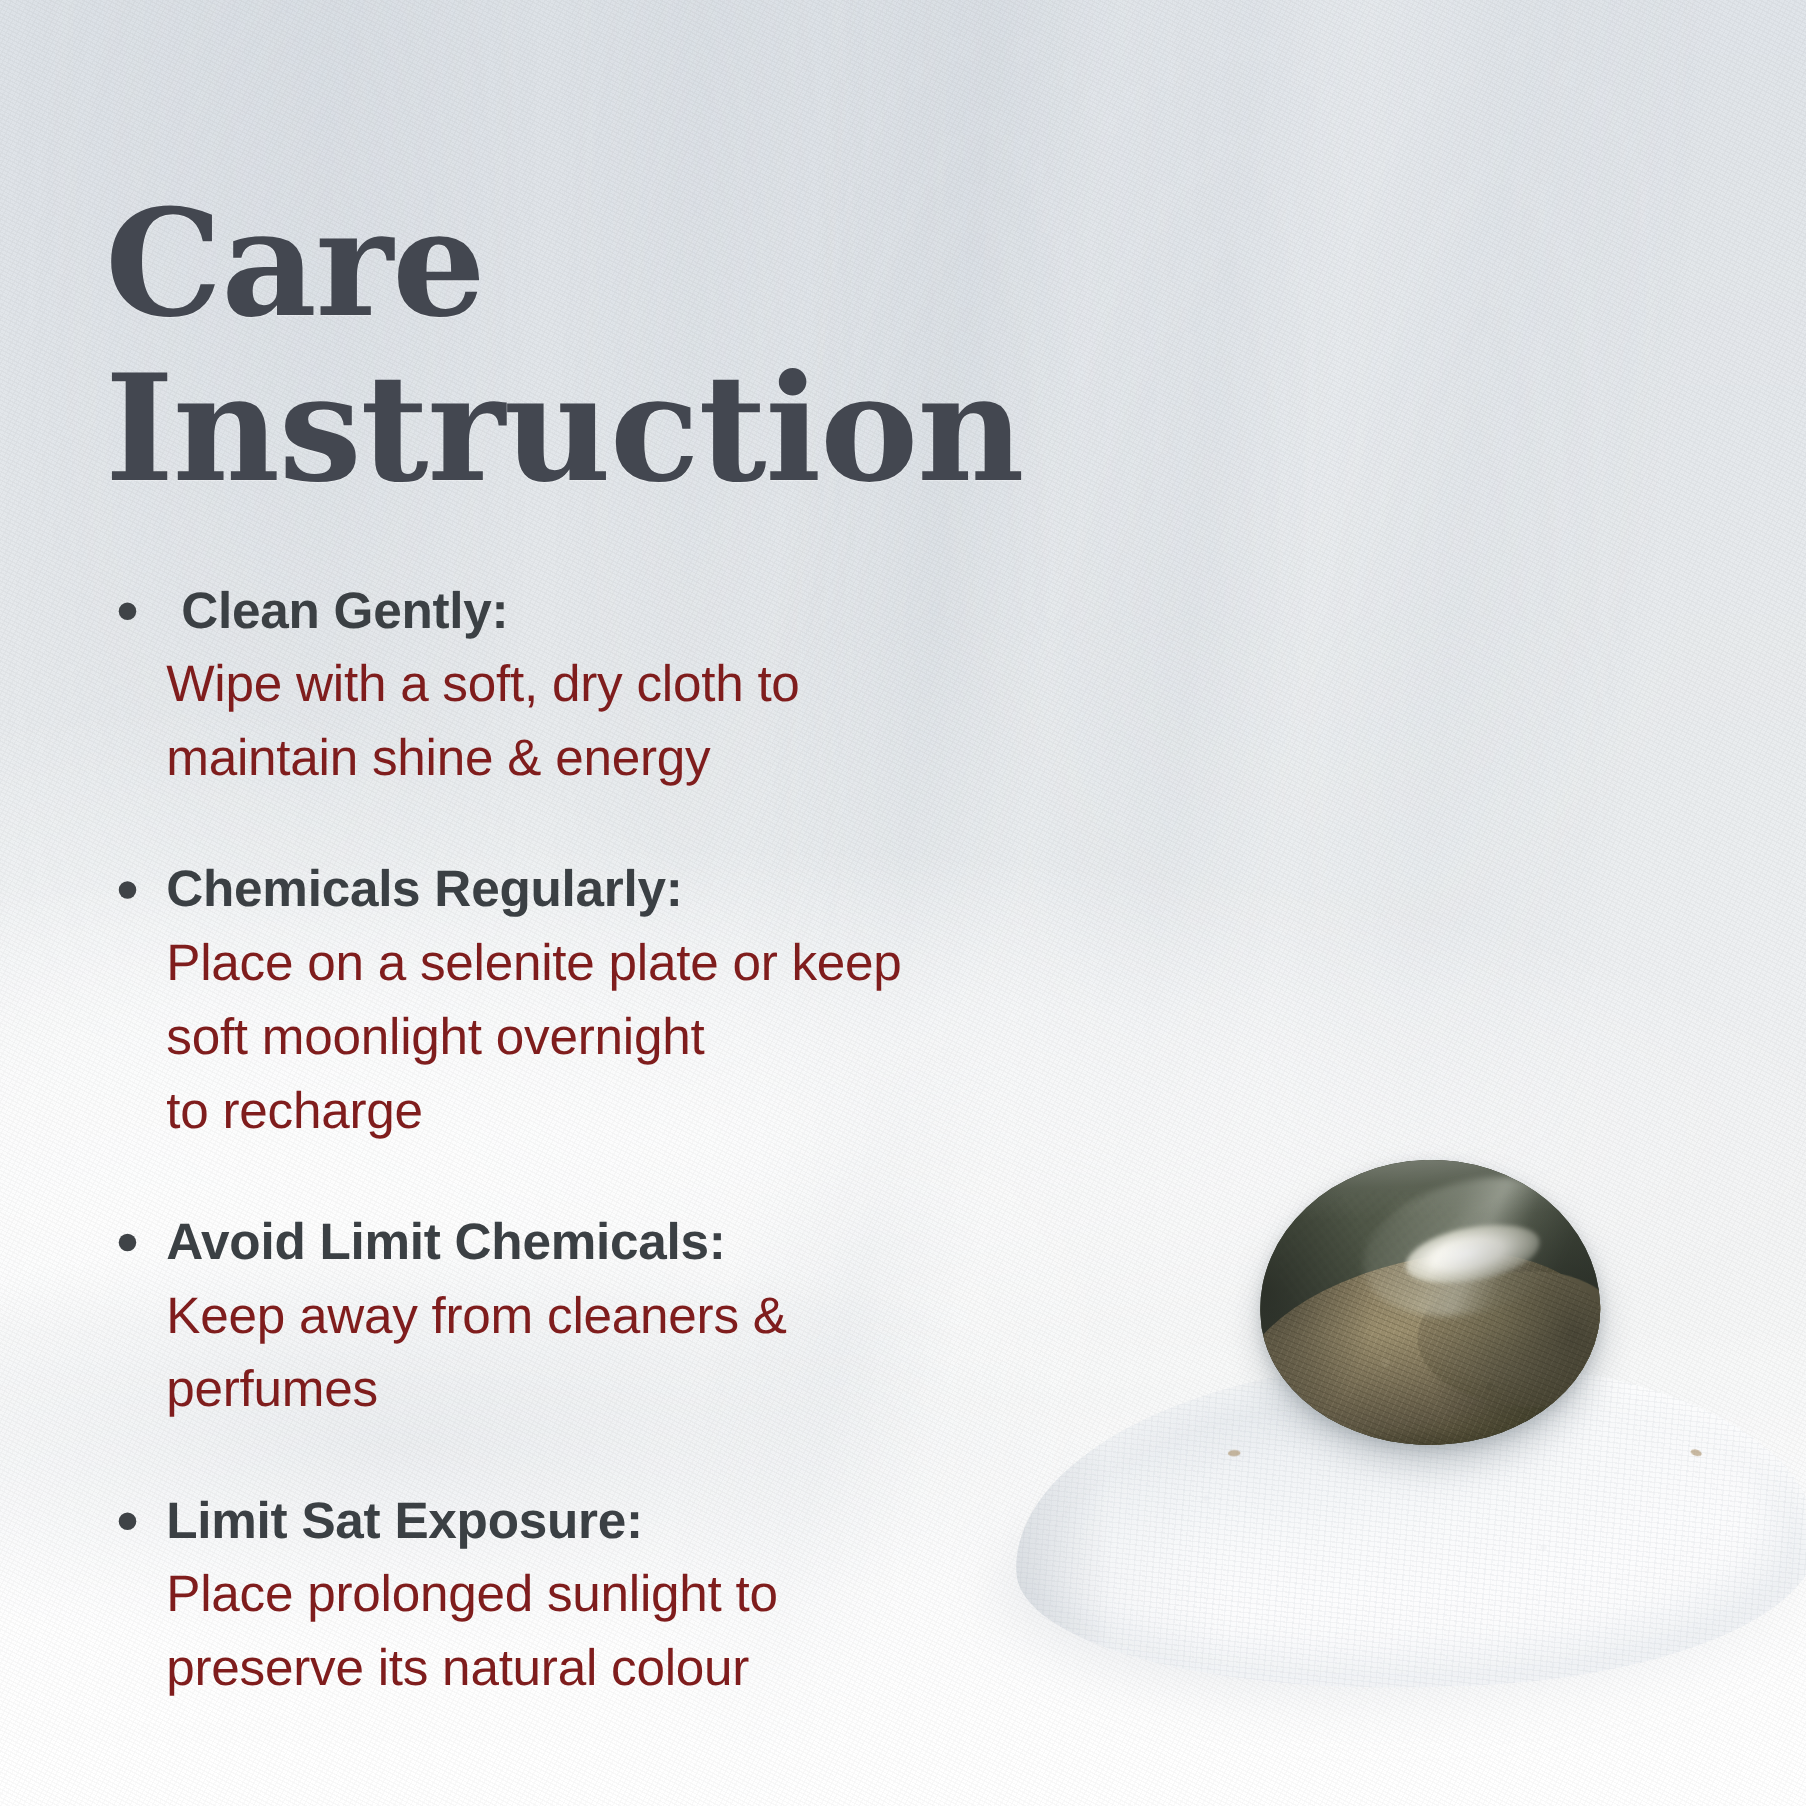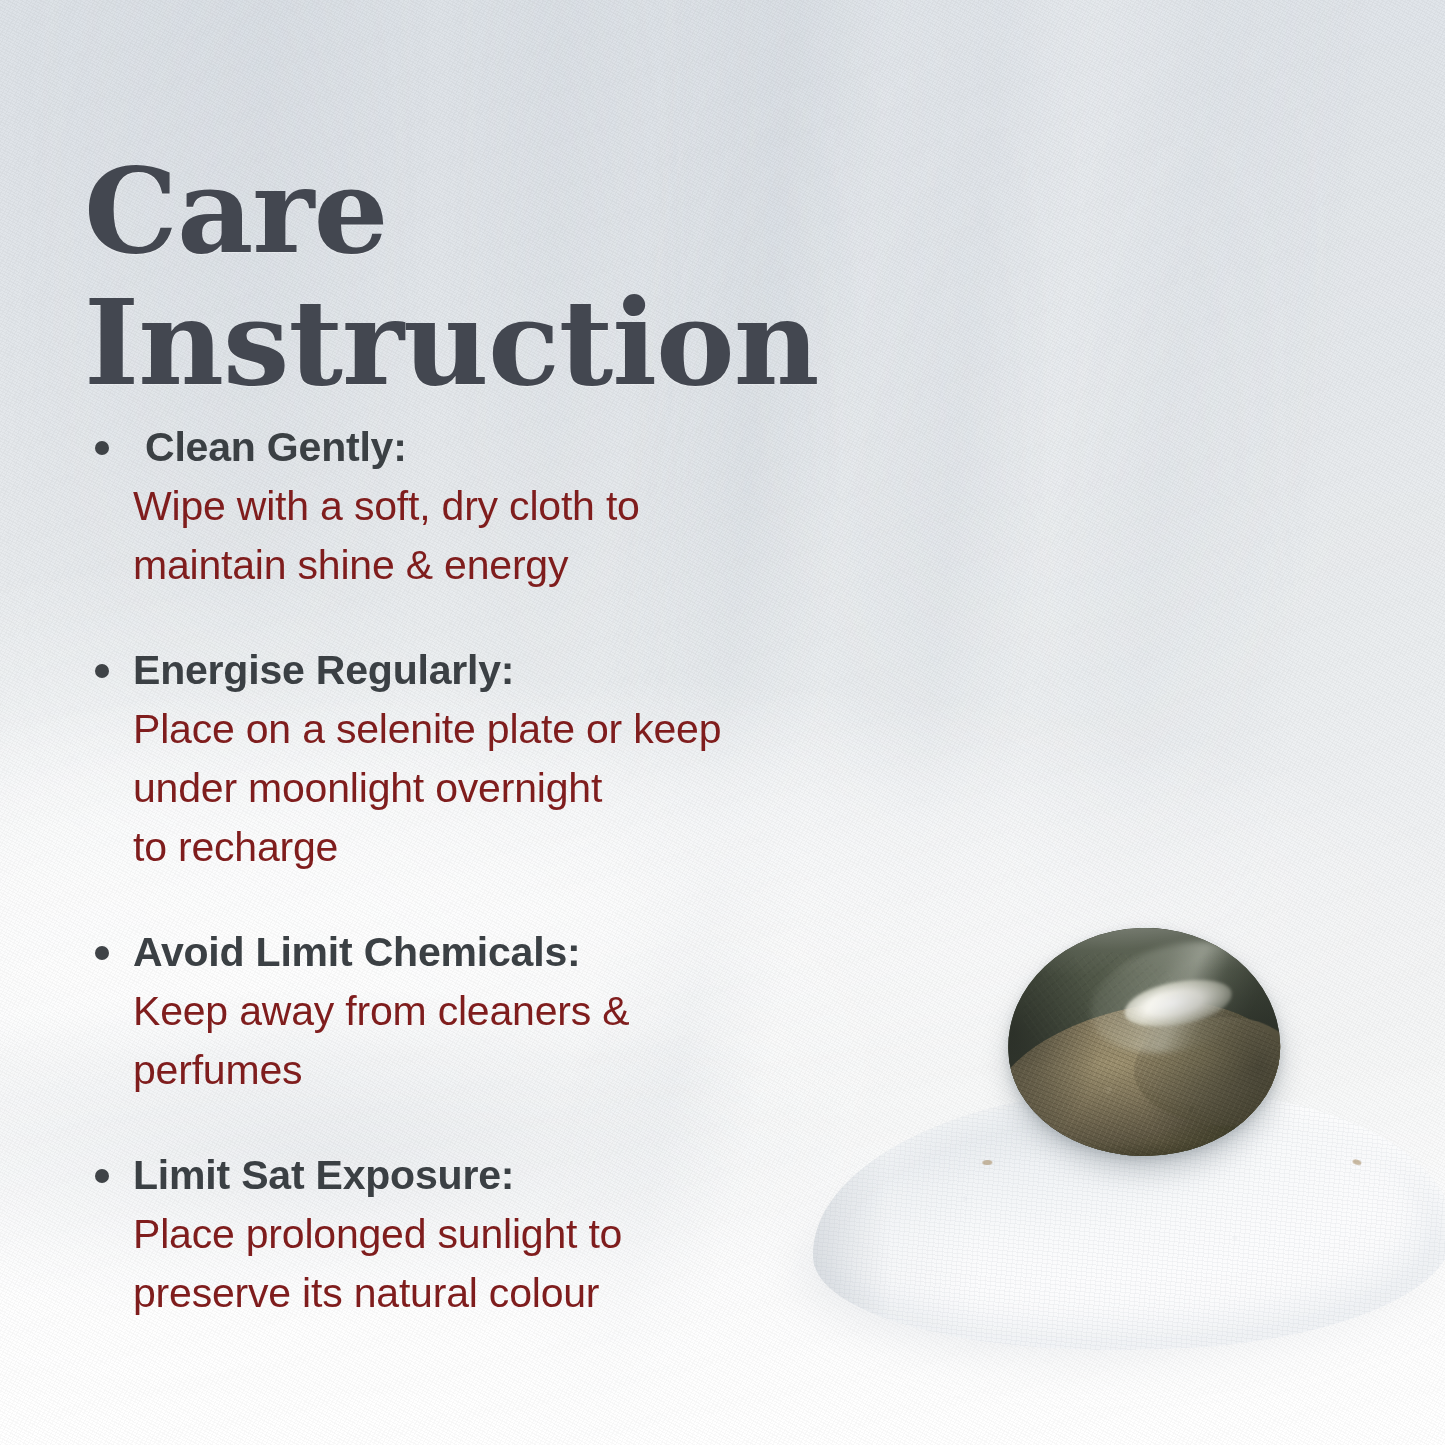--- a/index.html
+++ b/index.html
@@ -420,21 +420,21 @@
     font-family: "Liberation Sans", sans-serif;
     font-weight: 400;
     font-size: 41px;
     line-height: 1.44;
     letter-spacing: -0.2px;
     color: #7f1d1d;
     white-space: pre-line;
   }
 
   
-  .item.indent-head .item-head { padding-left: 12px; }
+  .item.indent-head .item-head { padding-left: 12px; margin-top: 41px; }
 </style>
 </head>
 <body>
 
 <div id="card">
 
   <div class="bg-layer bg-base"></div>
   <div class="bg-layer bg-band-a"></div>
   <div class="bg-layer bg-band-b"></div>
   <div class="bg-layer bg-softlight-left"></div>
@@ -474,23 +474,23 @@
 
     <li class="item indent-head">
       <span class="dot"></span>
       <span class="item-head">Clean Gently:</span>
       <span class="item-body">Wipe with a soft, dry cloth to
 maintain shine &amp; energy</span>
     </li>
 
     <li class="item">
       <span class="dot"></span>
-      <span class="item-head">Energise Regularly:</span>
+      <span class="item-head">Chemicals Regularly:</span>
       <span class="item-body">Place on a selenite plate or keep
-under moonlight overnight
+soft moonlight overnight
 to recharge</span>
     </li>
 
     <li class="item">
       <span class="dot"></span>
       <span class="item-head">Avoid Limit Chemicals:</span>
       <span class="item-body">Keep away from cleaners &amp;
 perfumes</span>
     </li>
 

